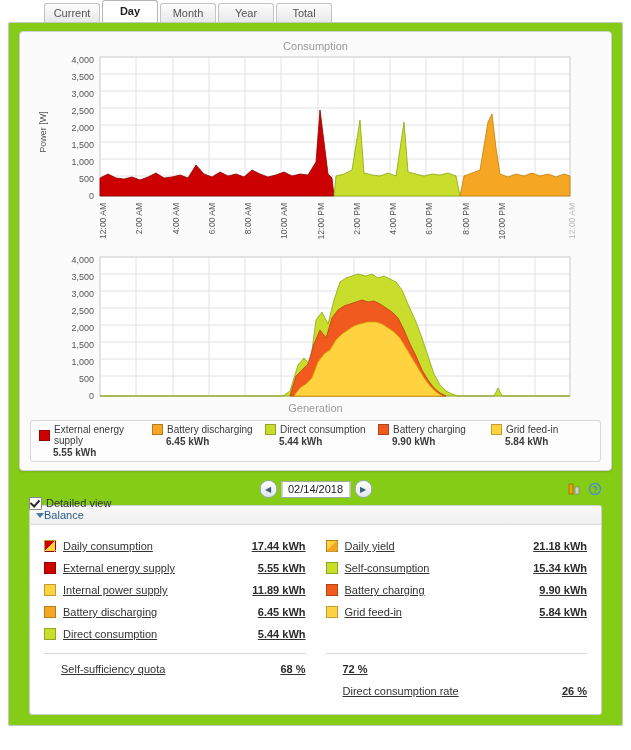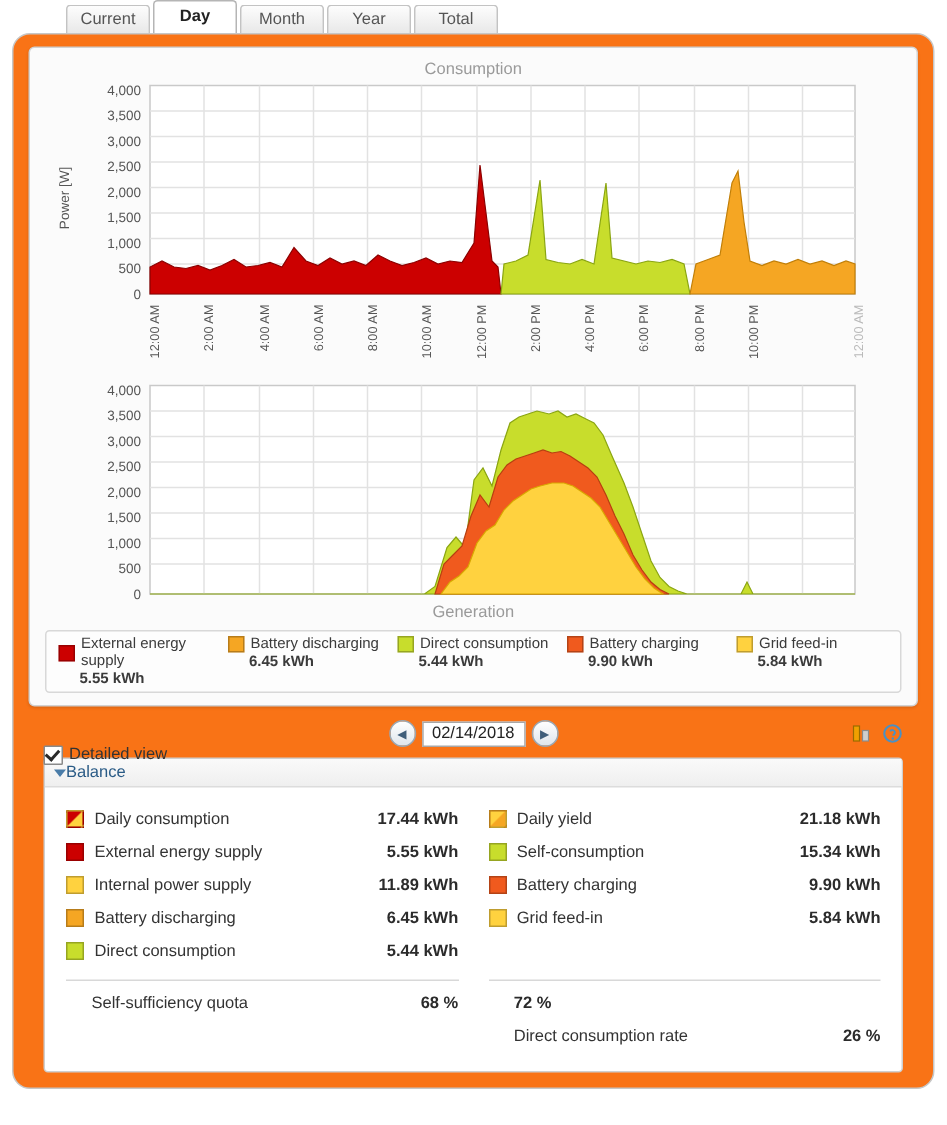--- a/index.html
+++ b/index.html
@@ -52,22 +52,22 @@
     color: #222;
     background: #ffffff;
     border-color: #b5b5b5;
   }
 
   
   .panel {
     box-sizing: border-box;
     margin: 0 8px 0 8px;
     border: 1px solid #c6c6c6;
-    border-radius: 12px;
-    background: #f97316;
+    border-radius: 2px;
+    background: #84cc16;
     padding: 8px 10px 10px 10px;
   }
 
   
   .chartcard {
     box-sizing: border-box;
     border: 1px solid #d2d2d2;
     border-radius: 4px;
     background: #fbfbfb;
     padding: 6px 8px 6px 8px;
@@ -211,21 +211,21 @@
   .tri {
     width: 0; height: 0;
     border-left: 4px solid transparent;
     border-right: 4px solid transparent;
     border-top: 5px solid #4a7ca8;
   }
   .balance-body {
     display: flex;
     padding: 10px 4px 12px 4px;
   }
-  .bal-col { flex: 1; padding: 0 10px; }
+  .bal-col { flex: 1; padding: 0 10px; text-decoration: underline; }
   .bal-row {
     display: flex;
     align-items: center;
     height: 22px;
     font-size: 11px;
     color: #333;
   }
   .bal-sw {
     width: 10px; height: 10px;
     border: 1px solid rgba(0,0,0,0.25);

